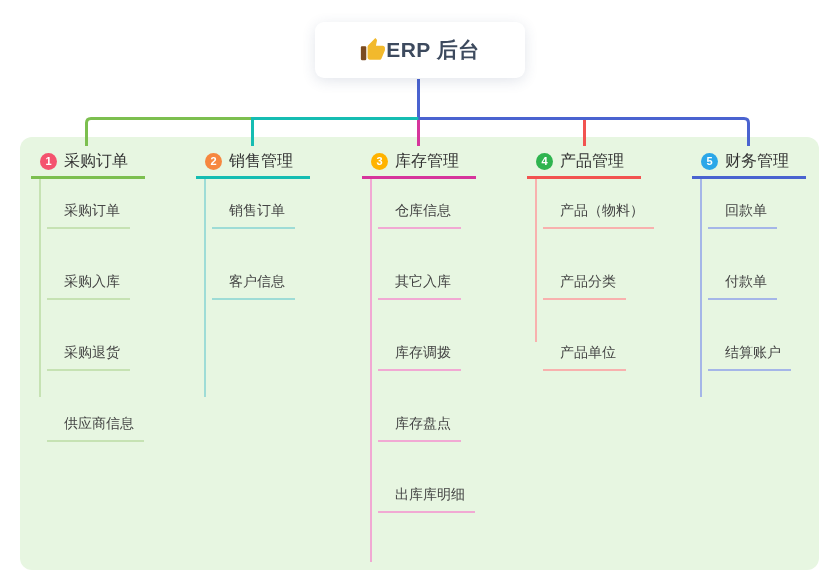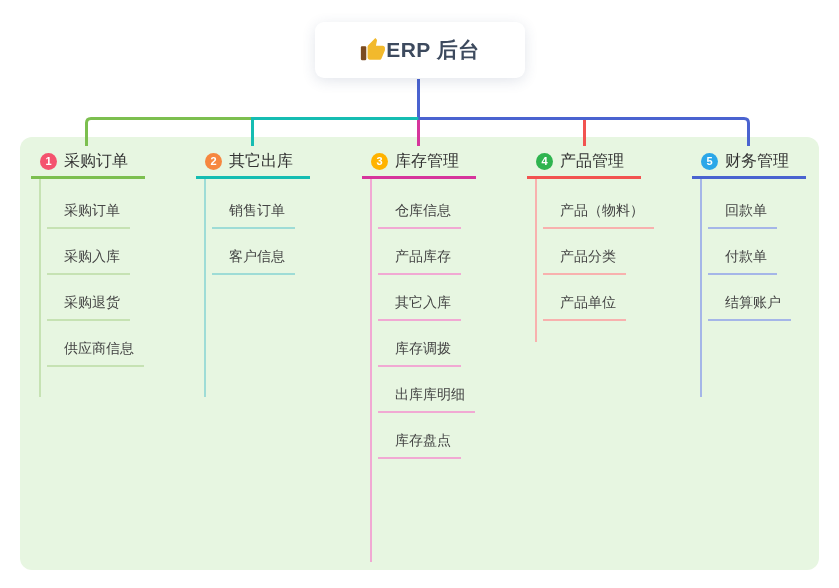--- a/index.html
+++ b/index.html
@@ -34,21 +34,21 @@
   }
   .badge{
     width:17px;height:17px;border-radius:50%;background:var(--bc);
     color:#fff;font-size:11px;font-weight:bold;
     display:flex;align-items:center;justify-content:center;flex:0 0 auto;
   }
   .branch-title-text{font-size:16px;color:var(--title_text,#333);white-space:nowrap;}
   .spine{position:absolute;left:8px;top:33px;width:2px;background:var(--cl);}
   .items{position:absolute;left:16px;top:33px;}
   .item{
-    height:46px;display:flex;align-items:flex-end;width:max-content;
+    height:71px;display:flex;align-items:flex-end;width:max-content;
     padding:0 10px 7px 17px;box-sizing:border-box;
     border-bottom:2px solid var(--cl);cursor:pointer;
   }
   .item:first-child{height:50px;}
   .item span{font-size:14px;color:var(--item_text,#444);white-space:nowrap;}
 </style>
 </head>
 <body>
 
 <div class="panel"></div>
@@ -90,21 +90,21 @@
       </div>
     <div class="item">
         <span>供应商信息</span>
       </div>
   </div>
 </div>
 
 <div class="branch" style="left: 196px; --c: #15BDB2; --cl: #9EDCD6; --bc: #F6873F;">
   <div class="branch-title">
     <span class="badge">2</span>
-    <span class="branch-title-text">其它出库</span>
+    <span class="branch-title-text">销售管理</span>
   </div>
   <div class="spine" style="height:218px"></div>
   <div class="items">
     <div class="item">
         <span>销售订单</span>
       </div>
     <div class="item">
         <span>客户信息</span>
       </div>
   </div>
@@ -114,33 +114,30 @@
   <div class="branch-title">
     <span class="badge">3</span>
     <span class="branch-title-text">库存管理</span>
   </div>
   <div class="spine" style="height:383px"></div>
   <div class="items">
     <div class="item">
         <span>仓库信息</span>
       </div>
     <div class="item">
-        <span>产品库存</span>
-      </div>
-    <div class="item">
         <span>其它入库</span>
       </div>
     <div class="item">
         <span>库存调拨</span>
       </div>
     <div class="item">
-        <span>出库库明细</span>
+        <span>库存盘点</span>
       </div>
     <div class="item">
-        <span>库存盘点</span>
+        <span>出库库明细</span>
       </div>
   </div>
 </div>
 
 <div class="branch" style="left: 527px; --c: #F25350; --cl: #F8B1AE; --bc: #2FB44F;">
   <div class="branch-title">
     <span class="badge">4</span>
     <span class="branch-title-text">产品管理</span>
   </div>
   <div class="spine" style="height:163px"></div>

